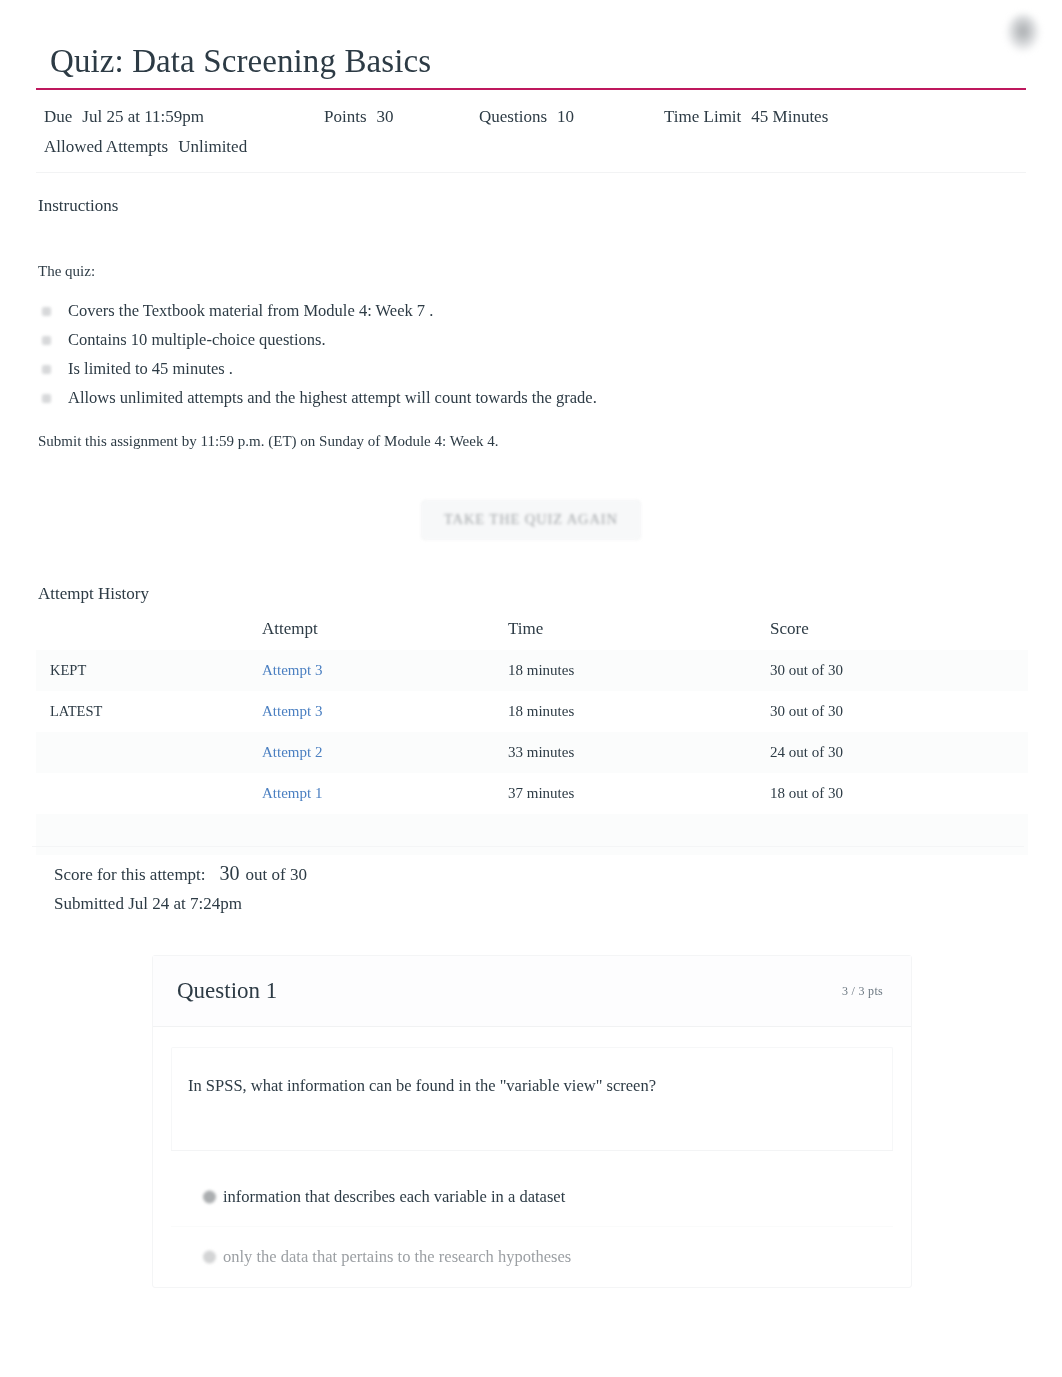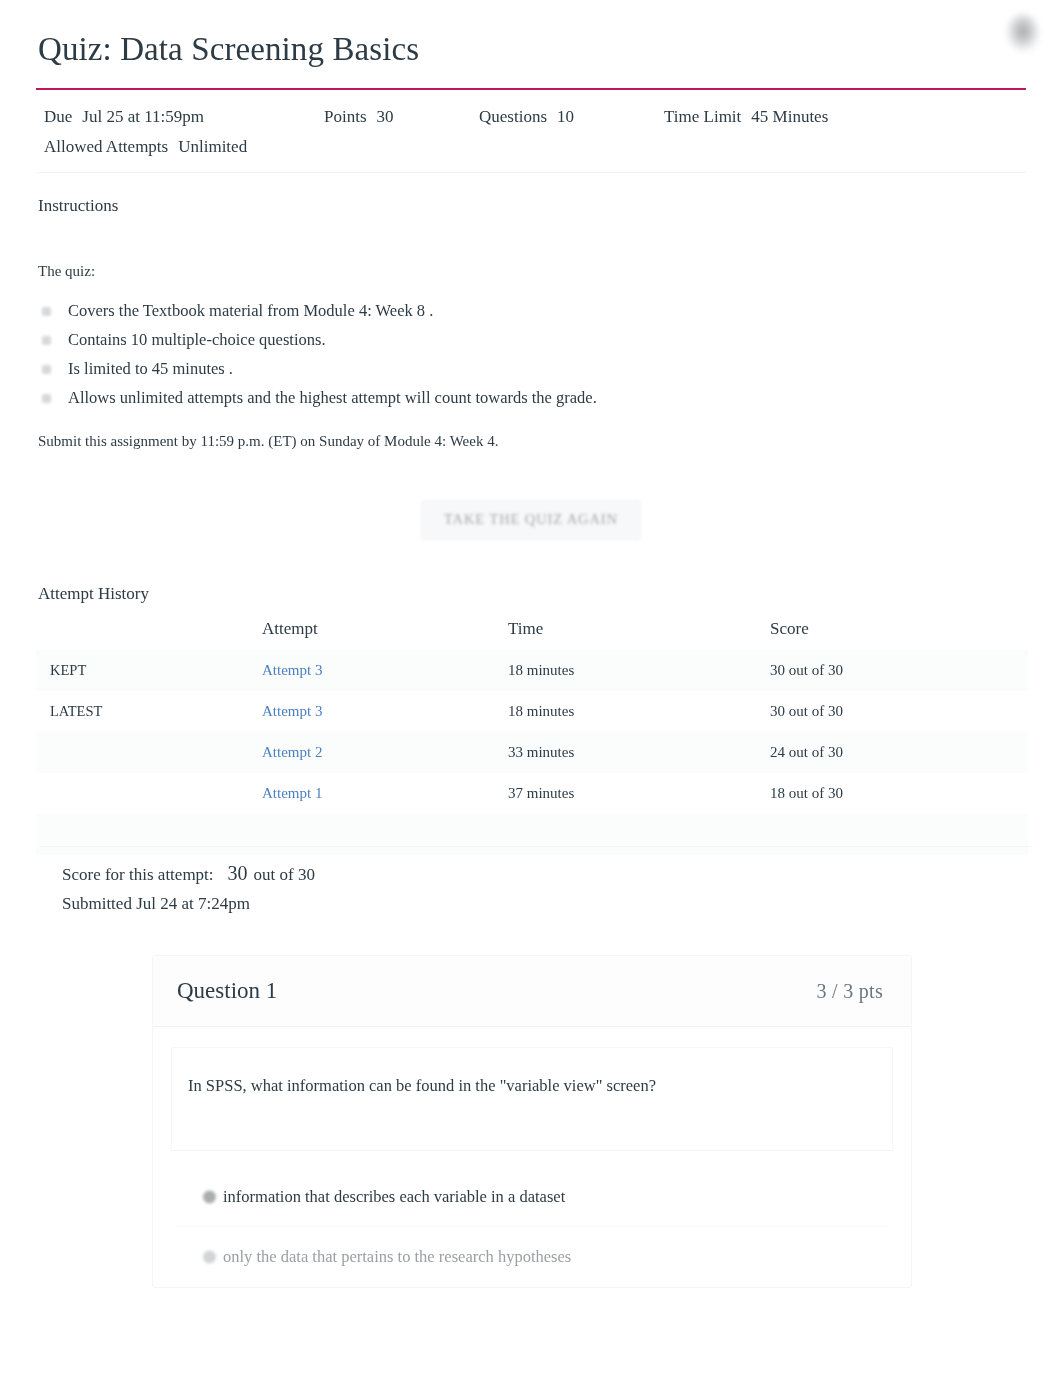--- a/index.html
+++ b/index.html
@@ -38,21 +38,21 @@
   
   .quiz-title {
     position: absolute;
     left: 38px;
     top: 28px;
     font-size: 33px;
     font-weight: normal;
     letter-spacing: 0.1px;
     color: #2d3b45;
     line-height: 42px;
-    margin: 0;
+    margin: 12px;
   }
 
   
   .meta-band {
     position: absolute;
     left: 36px;
     top: 88px;
     width: 990px;
     border-top: 2px solid #be185d;
     border-bottom: 1px solid #f2f3f4;
@@ -191,21 +191,21 @@
     color: #4a7fc1;
     text-decoration: none;
     font-size: 15px;
     cursor: pointer;
   }
   .empty-row { height: 42px; }
 
   
   .score-summary {
     position: absolute;
-    left: 40px;
+    left: 32px;
     top: 846px;
     width: 992px;
     padding: 12px 0 10px 22px;
     box-sizing: border-box;
     border-top: 1px solid #f4f5f6;
     font-size: 17px;
     line-height: 29px;
     color: #2d3b45;
   }
   .score-line .big {
@@ -233,21 +233,21 @@
     justify-content: space-between;
     padding: 0 28px 0 24px;
     box-sizing: border-box;
   }
   .q-title {
     font-size: 23px;
     color: #2d3b45;
     line-height: 30px;
   }
   .q-points {
-    font-size: 20px;
+    font-size: 12px;
     color: #6b7780;
     letter-spacing: 0.3px;
   }
   .q-body {
     padding: 0;
   }
   .q-text-box {
     margin: 20px 18px 0 18px;
     border: 1px solid #f6f7f8;
     border-bottom: none;
@@ -315,21 +315,21 @@
     <div class="meta-row">
       <span class="meta-item mi-attempts"><span class="meta-label">Allowed Attempts</span><span class="meta-value">Unlimited</span></span>
     </div>
   </div>
 
   <div class="instructions-heading">Instructions</div>
 
   <div class="instructions-body">
     <p class="lead">The quiz:</p>
     <ul class="bullets">
-      <li>Covers the   Textbook   material from   Module 4: Week 8   .</li>
+      <li>Covers the   Textbook   material from   Module 4: Week 7   .</li>
       <li>Contains   10 multiple-choice     questions.</li>
       <li>Is limited  to 45 minutes   .</li>
       <li>Allows  unlimited  attempts    and the   highest   attempt will count towards the grade.</li>
     </ul>
     <p class="closing">Submit this assignment by 11:59 p.m. (ET) on Sunday of Module 4: Week 4.</p>
   </div>
 
   <div class="take-again-wrap">
     <span class="take-again-btn">TAKE THE QUIZ AGAIN</span>
   </div>

